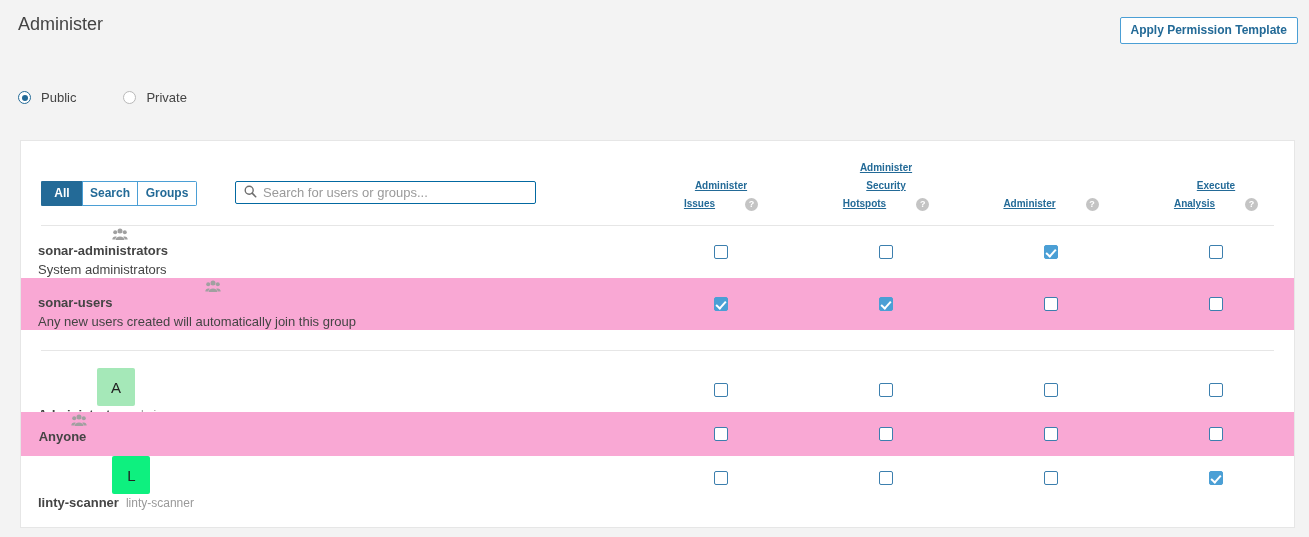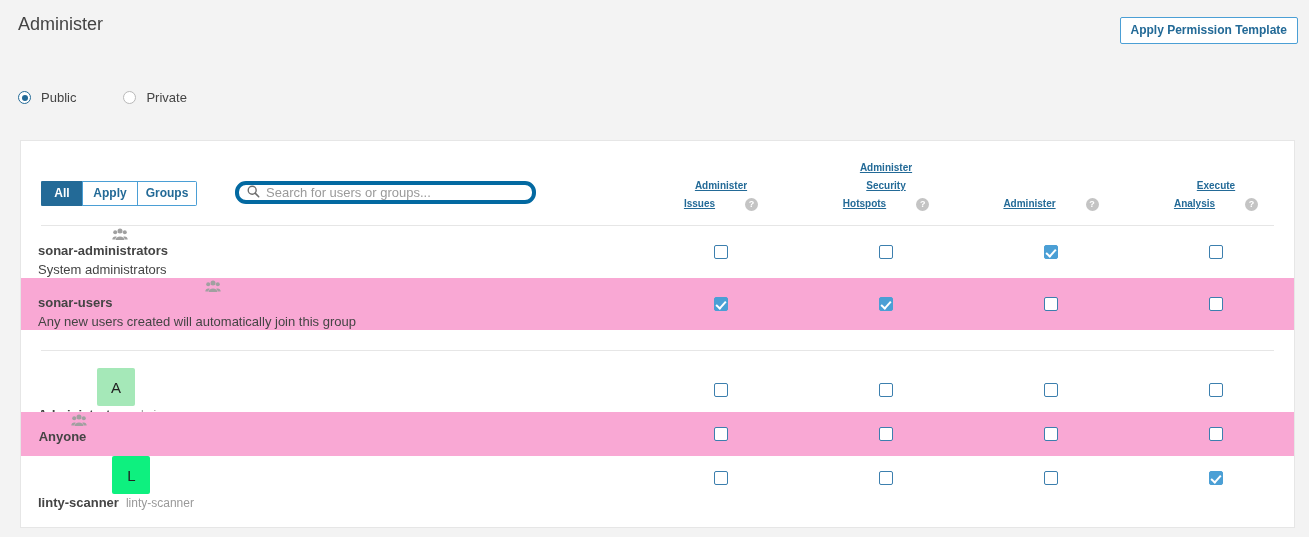--- a/index.html
+++ b/index.html
@@ -85,21 +85,21 @@
     cursor: pointer;
     box-sizing: border-box;
   }
   .filter-btn.users { width: 55px; }
   .filter-btn.groups { width: 60px; border-right: 1px solid #4b9fd5; }
   .filter-btn.active { background: #236a97; border-color: #236a97; color: #fff; }
 
   .search-box {
     position: absolute; left: 214px; top: 40px;
     width: 301px; height: 23px;
-    border: 4px solid #0369a1; border-radius: 11px;
+    border: 1px solid #0369a1; border-radius: 2px;
     background: #fff; box-sizing: border-box;
     display: flex; align-items: center;
   }
   .search-icon { margin: 0 6px 0 8px; flex: none; display: block; }
   .search-input {
     border: none; outline: none; background: transparent;
     font-family: "Liberation Sans", sans-serif; font-size: 13px;
     color: #444; width: 250px; padding: 0;
   }
   .search-input::placeholder { color: #9a9a9a; }
@@ -181,21 +181,21 @@
       <span class="vis-label">Private</span>
     </label>
   </div>
 
   <div class="panel">
 
     <div class="toolbar">
 
       <div class="filters">
         <button class="filter-btn active">All</button>
-        <button class="filter-btn users">Apply</button>
+        <button class="filter-btn users">Search</button>
         <button class="filter-btn groups">Groups</button>
       </div>
 
       <div class="search-box">
         <span class="search-icon">
           <svg width="13" height="13" viewBox="0 0 14 14">
             <circle cx="5.6" cy="5.6" r="4.3" fill="none" stroke="#6d6d6d" stroke-width="1.5"></circle>
             <line x1="8.8" y1="8.8" x2="12.6" y2="12.6" stroke="#6d6d6d" stroke-width="1.7" stroke-linecap="round"></line>
           </svg>
         </span>

